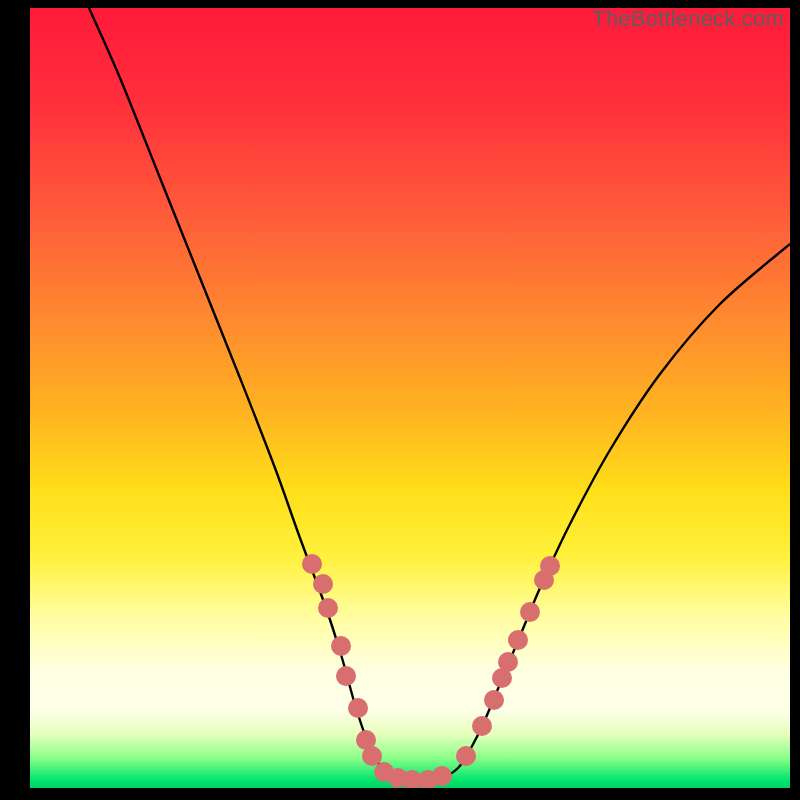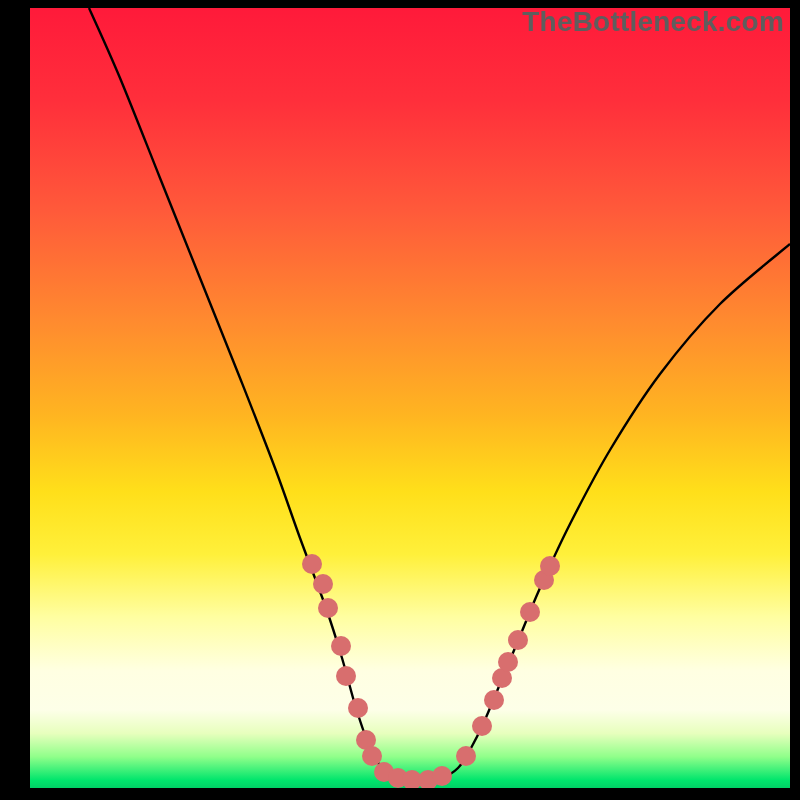--- a/index.html
+++ b/index.html
@@ -40,22 +40,22 @@
       #e7ffbd 93%,
       #90ff8a 96%,
       #00e56c 99%,
       #00d166 100%
     );
   }
   .watermark {
     position: absolute;
     right: 6px;
     top: -2px;
-    font-size: 28px;
-    font-weight: 700;
+    font-size: 22px;
+    font-weight: 400;
     color: #5e5e5e;
     letter-spacing: 0.2px;
     user-select: none;
   }
   svg.overlay {
     position: absolute;
     left: 0;
     top: 0;
   }
   .curve {

